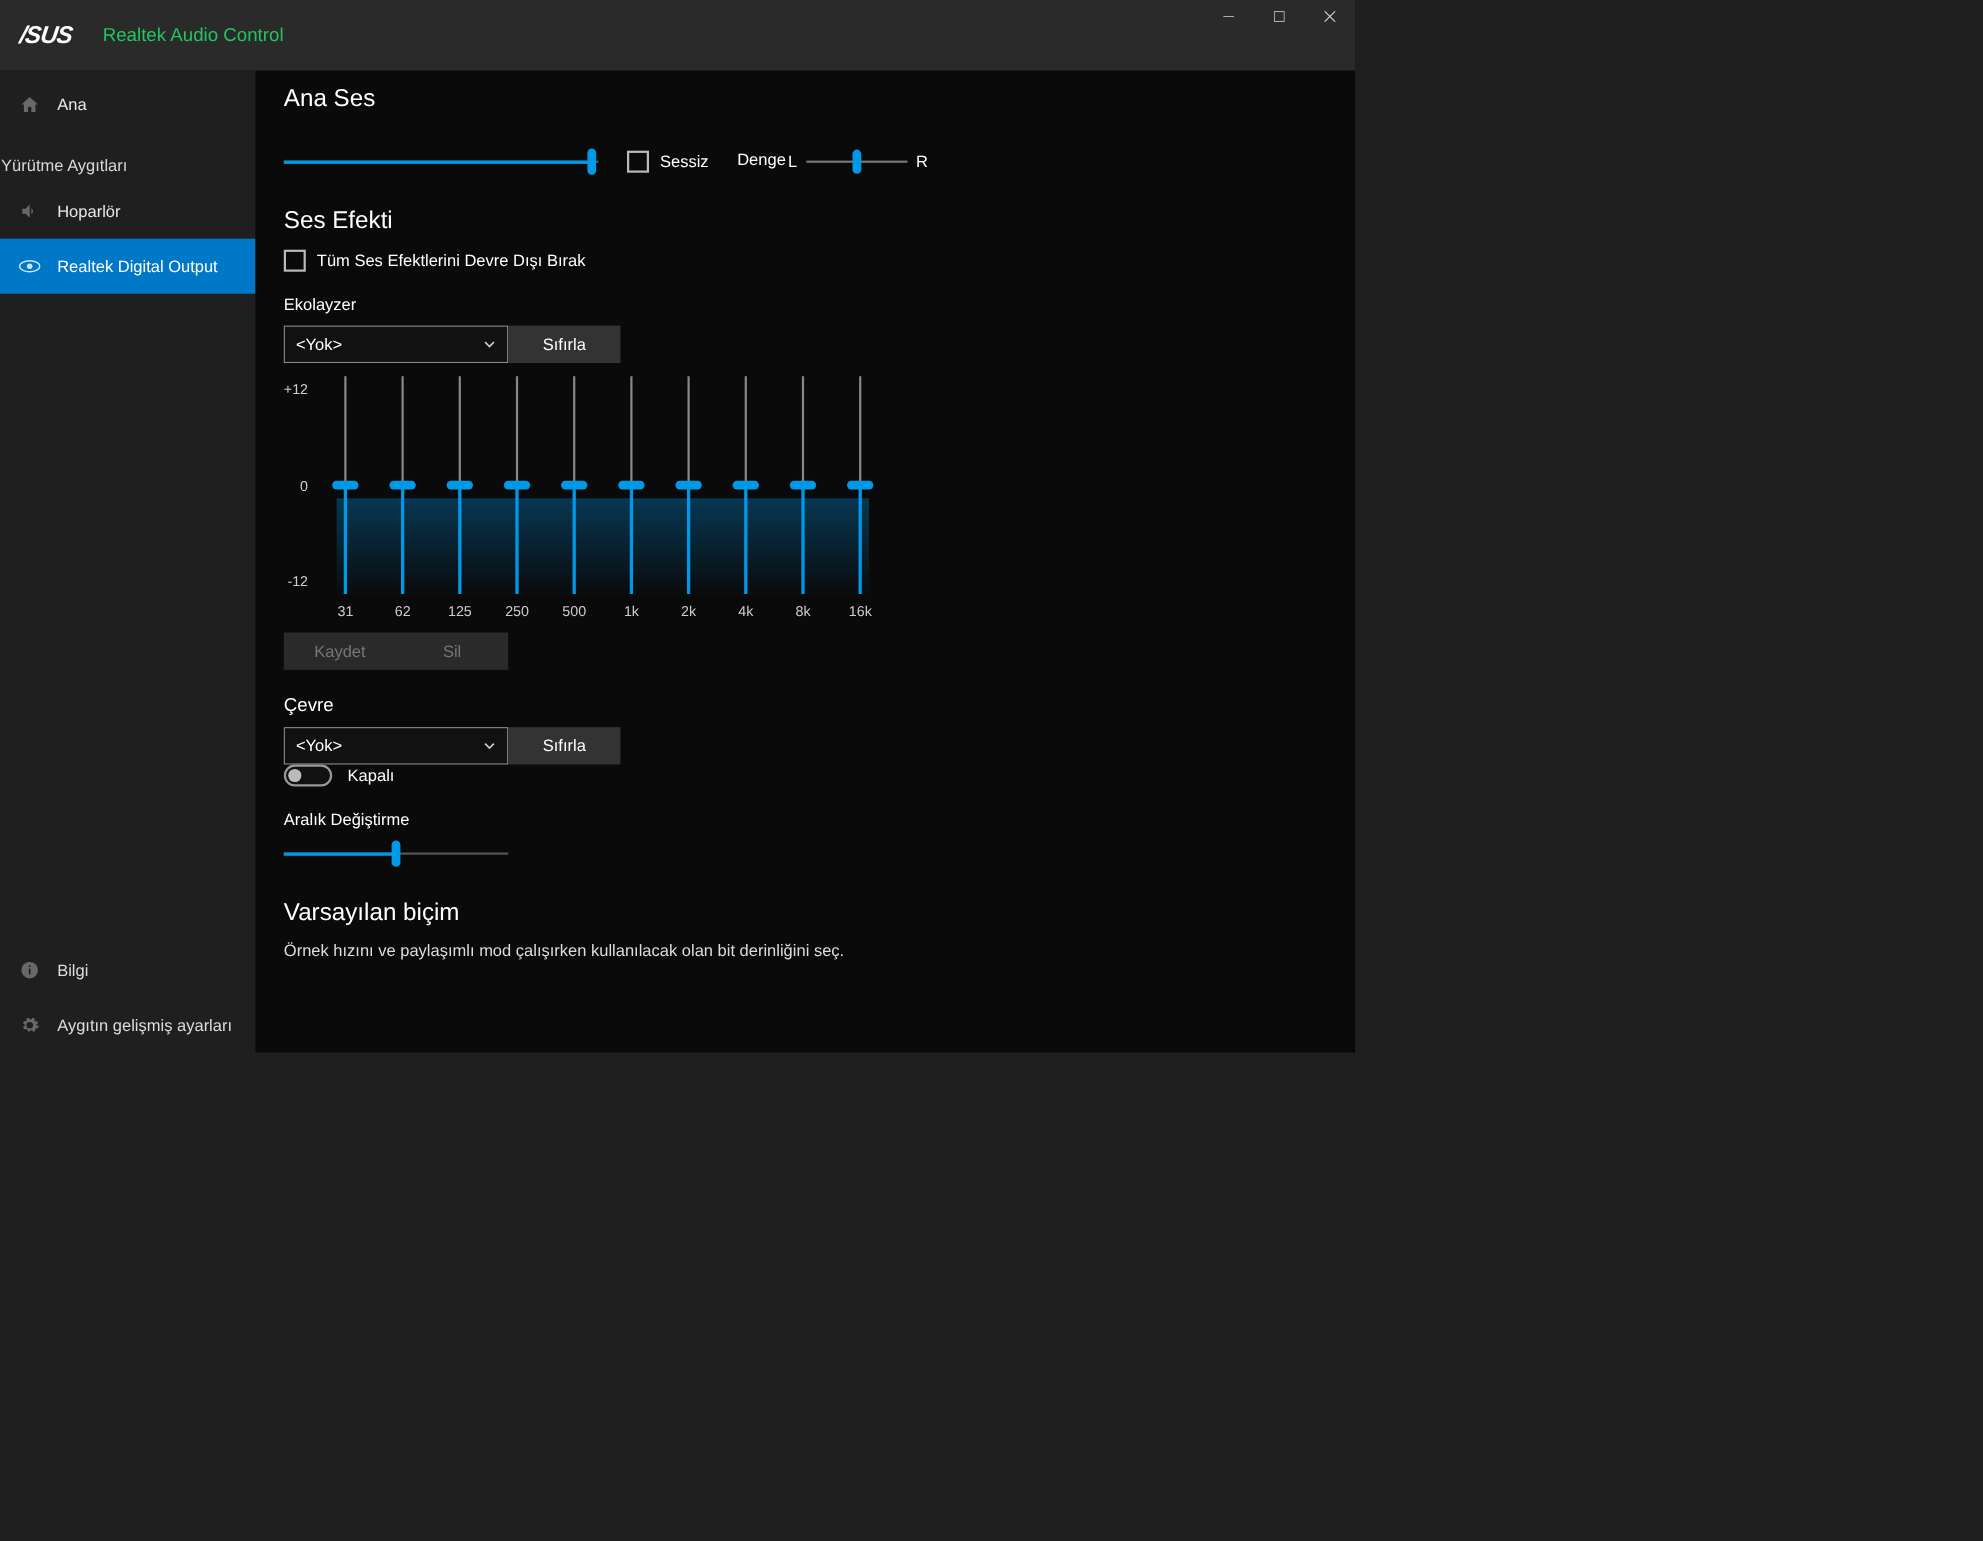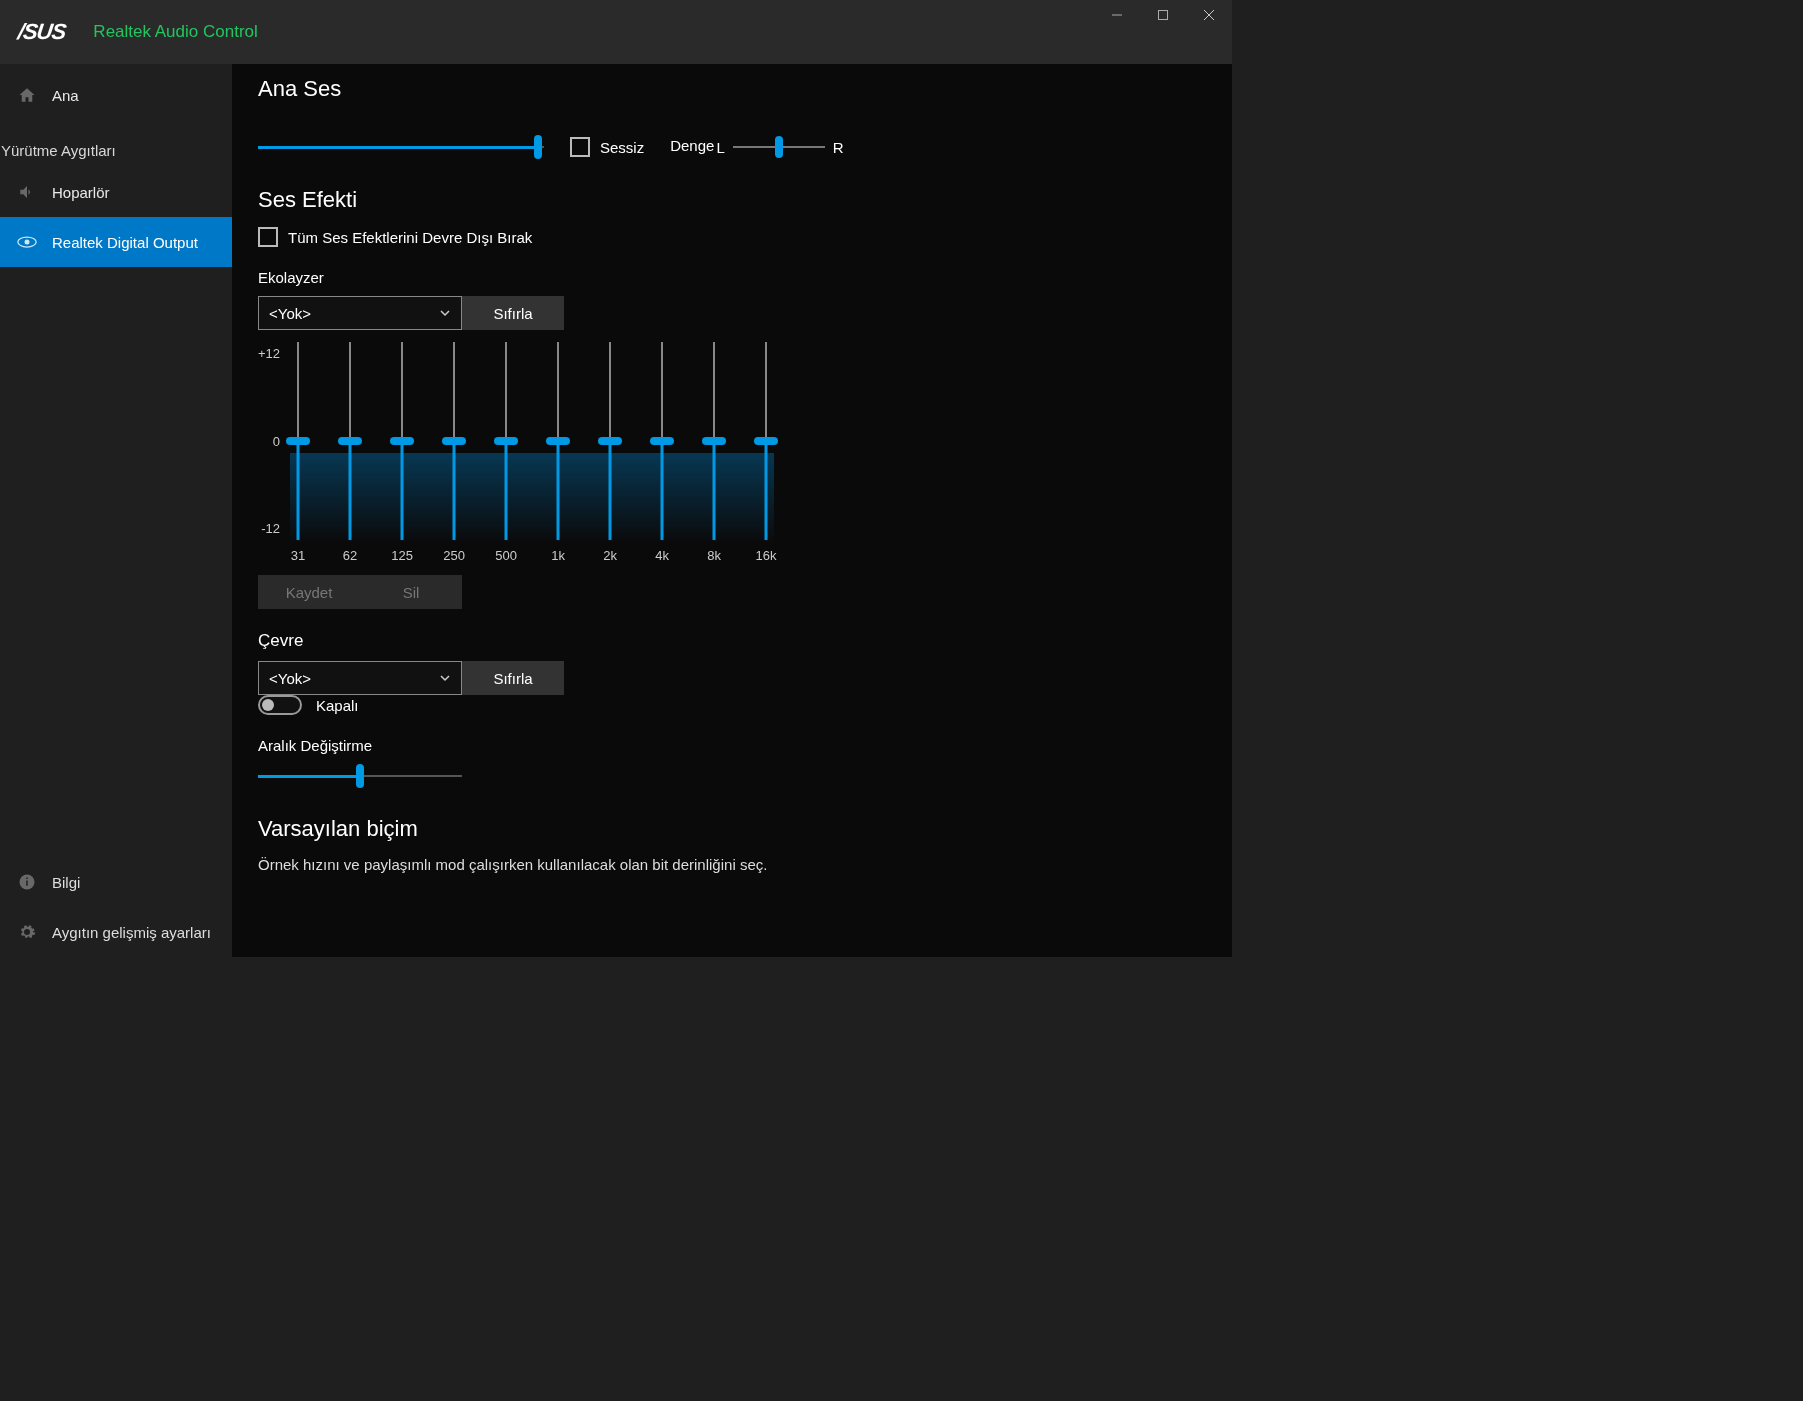--- a/index.html
+++ b/index.html
@@ -247,21 +247,21 @@
   }
   .btn.disabled {
     background: #2a2a2a;
     color: #777;
     cursor: default;
   }
 
   
   .eq {
     display: flex;
-    gap: 0;
+    gap: 16px;
     margin-top: 12px;
   }
   .eq-ylabels {
     display: flex;
     flex-direction: column;
     justify-content: space-between;
     align-items: flex-end;
     height: 190px;
     font-size: 13px;
     color: #ccc;

